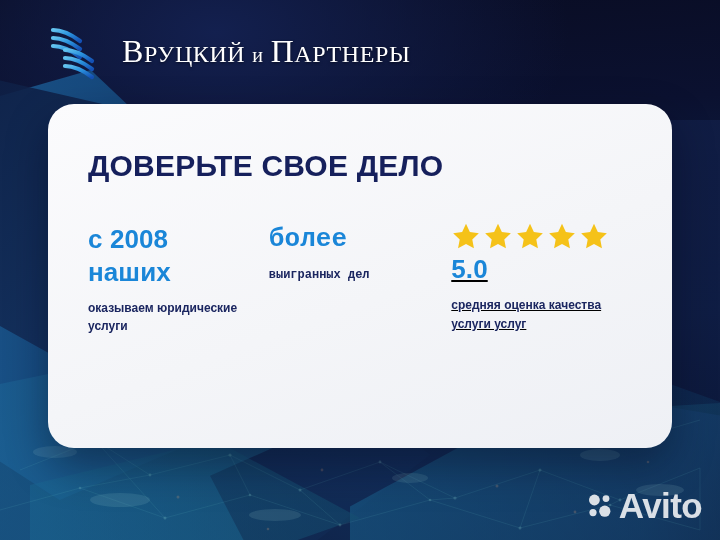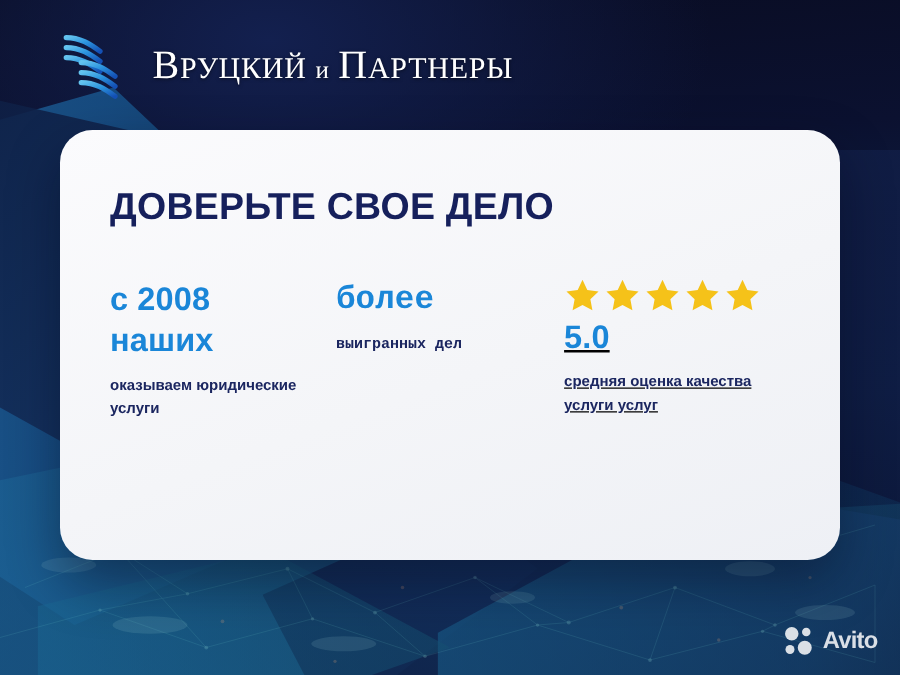--- a/index.html
+++ b/index.html
@@ -153,21 +153,21 @@
   .avito {
     position:absolute;
     right:18px; bottom:14px;
     display:flex; align-items:center; gap:6px;
     z-index:7;
     opacity:.9;
   }
   .avito-mark { width:26px; height:26px; flex:none; }
   .avito-text {
     color:#f0f2f5;
-    font-size:19px;
+    font-size:35px;
     font-weight:bold;
     letter-spacing:-.6px;
   }
 </style>
 </head>
 <body>
 
 <div id="stage">
 
   <div class="bg-layer bg-base"></div>

